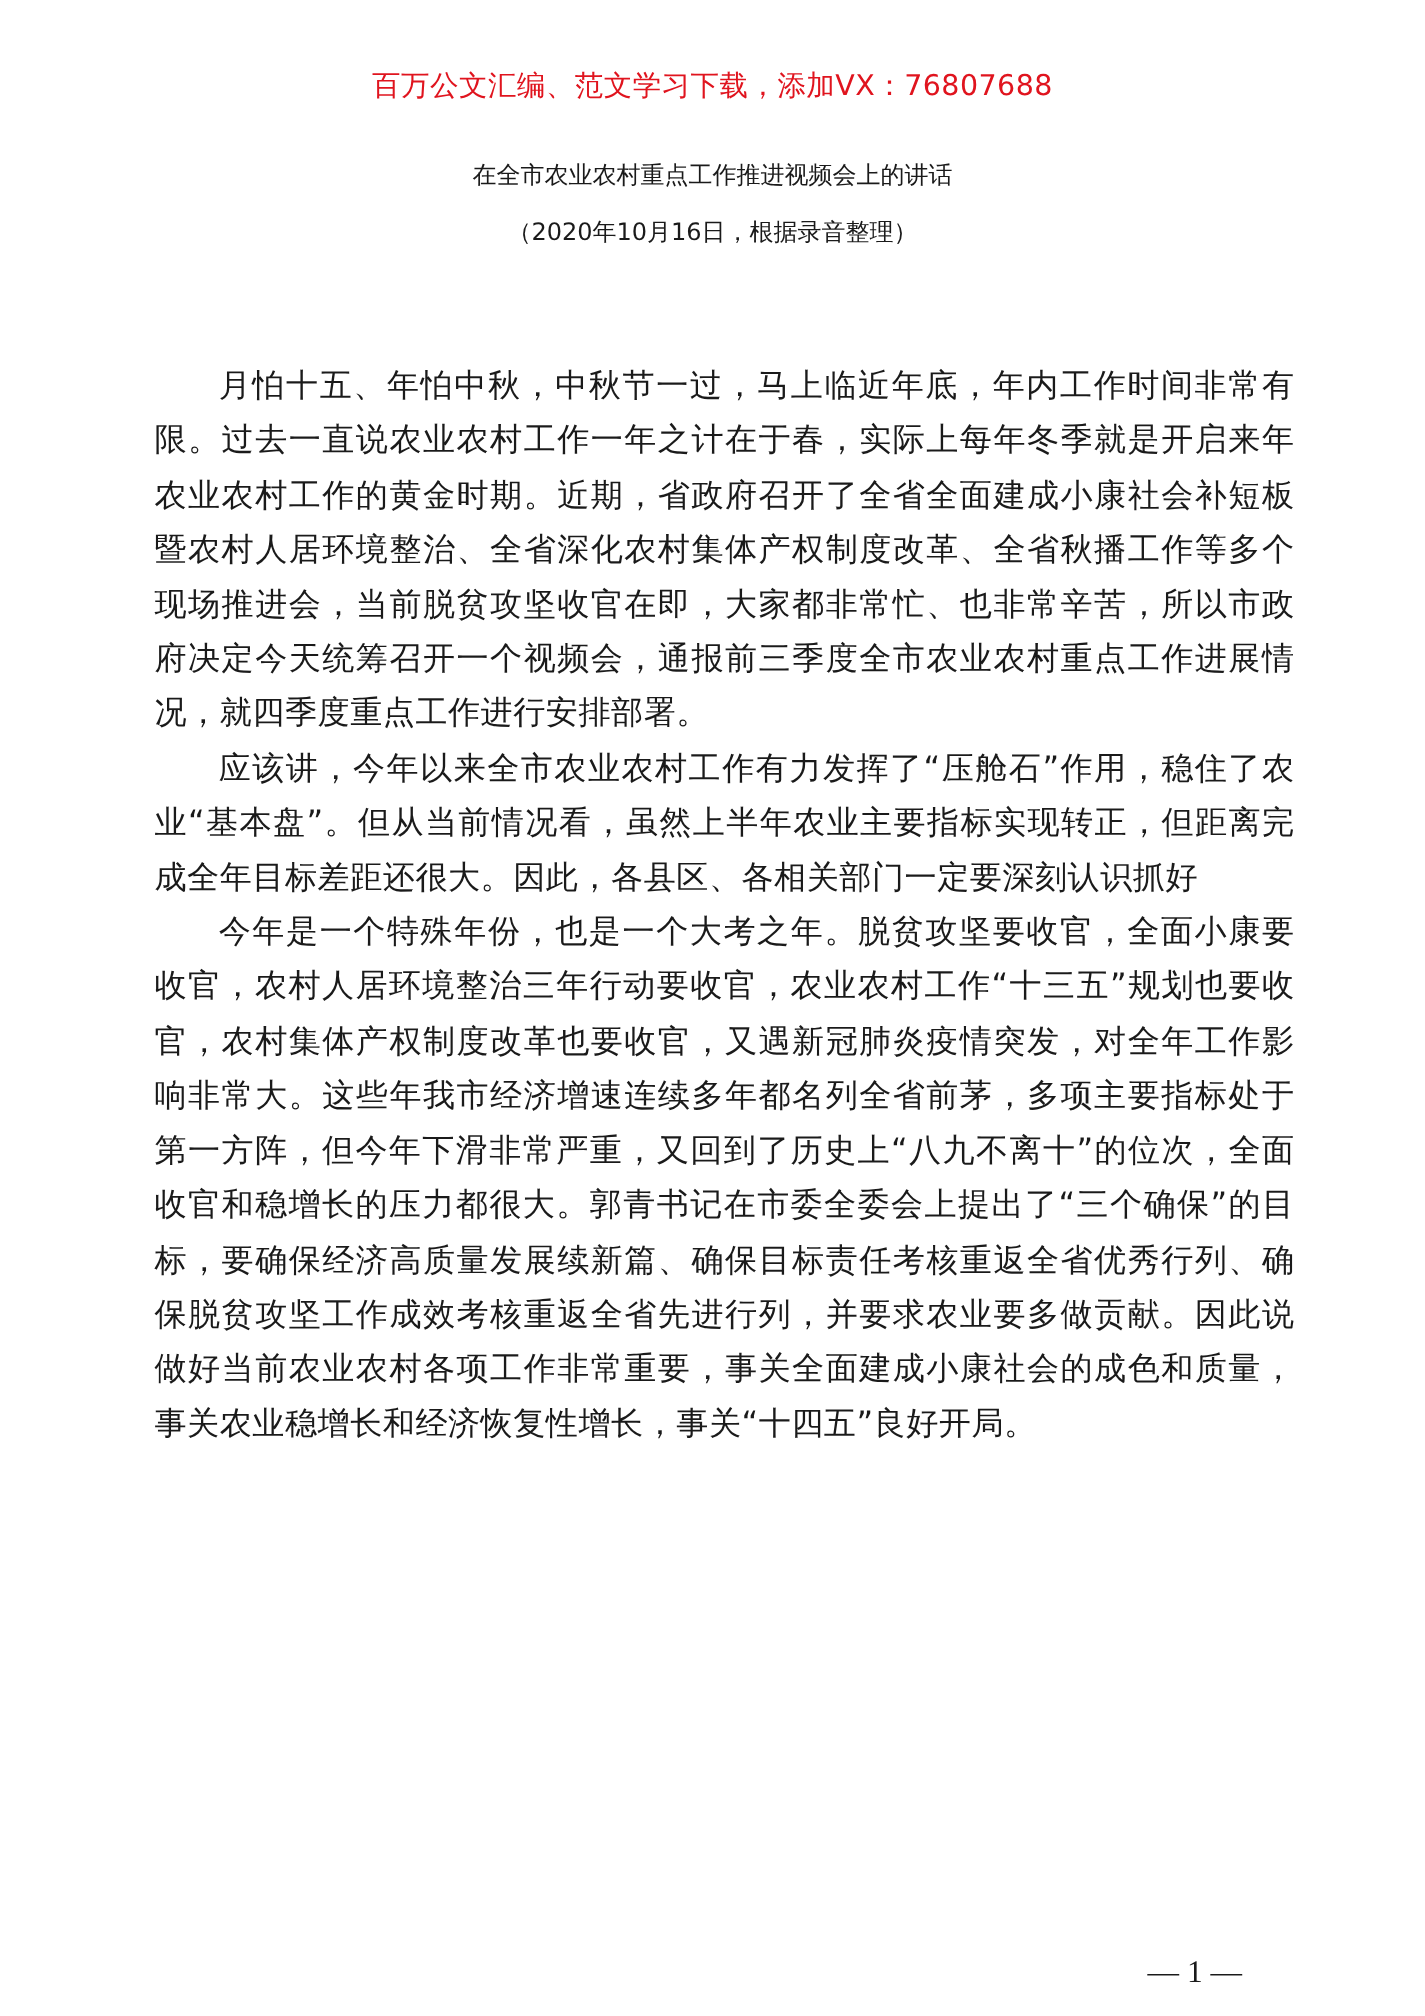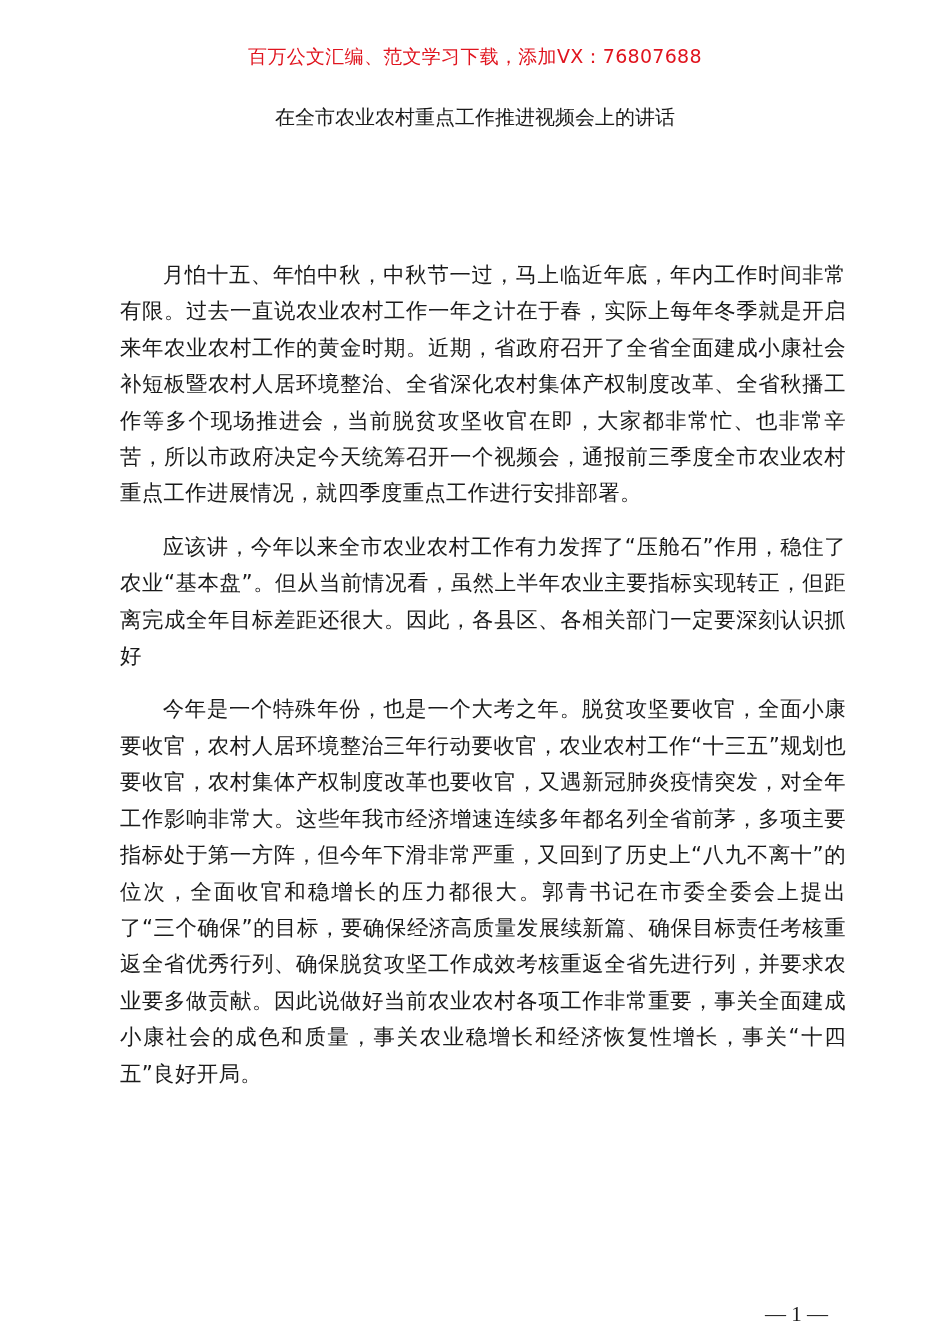--- a/index.html
+++ b/index.html
@@ -7,43 +7,44 @@
       width: 950px; height: 1344px; position: relative; overflow: hidden;
       font-family: "DejaVu Sans", "Liberation Sans", sans-serif;
       color: #1a1a1a;
     }
     .header-banner {
       position: absolute; top: 44px; left: 0; width: 950px;
       text-align: center; font-size: 19px; color: #e0141e; letter-spacing: 0.3px;
     }
     .title-block {
       position: absolute; top: 98px; left: 0; width: 950px; text-align: center;
-      font-size: 20px; line-height: 38px; color: #1a1a1a;
+      font-size: 16px; line-height: 38px; color: #1a1a1a;
     }
     .title-block div { white-space: pre; }
     .body-text {
       position: absolute; top: 240px; left: 103px; width: 760px;
       font-size: 21.4px; line-height: 36.4px; letter-spacing: 0.35px;
       text-align: justify;
     }
-    .body-text p { margin: 17px; text-indent: 2em; }
+    .body-text p { margin: 0; text-indent: 2em; }
     .body-text p.heading { text-indent: 2em; }
     .page-number {
       position: absolute; top: 1302px; left: 765px;
       font-family: "Liberation Serif", "DejaVu Serif", serif;
       font-size: 21px; color: #1a1a1a; white-space: pre;
     }
   </style>
 </head>
 <body>
 
 <div class="header-banner">百万公文汇编、范文学习下载，添加VX：76807688</div>
 
 <div class="title-block">
   <div>在全市农业农村重点工作推进视频会上的讲话</div>
+  <div>（2020年10月16日，根据录音整理）</div>
 </div>
 
 <div class="body-text">
   <p>月怕十五、年怕中秋，中秋节一过，马上临近年底，年内工作时间非常有限。过去一直说农业农村工作一年之计在于春，实际上每年冬季就是开启来年农业农村工作的黄金时期。近期，省政府召开了全省全面建成小康社会补短板暨农村人居环境整治、全省深化农村集体产权制度改革、全省秋播工作等多个现场推进会，当前脱贫攻坚收官在即，大家都非常忙、也非常辛苦，所以市政府决定今天统筹召开一个视频会，通报前三季度全市农业农村重点工作进展情况，就四季度重点工作进行安排部署。</p>
   <p>应该讲，今年以来全市农业农村工作有力发挥了“压舱石”作用，稳住了农业“基本盘”。但从当前情况看，虽然上半年农业主要指标实现转正，但距离完成全年目标差距还很大。因此，各县区、各相关部门一定要深刻认识抓好</p>
   <p>今年是一个特殊年份，也是一个大考之年。脱贫攻坚要收官，全面小康要收官，农村人居环境整治三年行动要收官，农业农村工作“十三五”规划也要收官，农村集体产权制度改革也要收官，又遇新冠肺炎疫情突发，对全年工作影响非常大。这些年我市经济增速连续多年都名列全省前茅，多项主要指标处于第一方阵，但今年下滑非常严重，又回到了历史上“八九不离十”的位次，全面收官和稳增长的压力都很大。郭青书记在市委全委会上提出了“三个确保”的目标，要确保经济高质量发展续新篇、确保目标责任考核重返全省优秀行列、确保脱贫攻坚工作成效考核重返全省先进行列，并要求农业要多做贡献。因此说做好当前农业农村各项工作非常重要，事关全面建成小康社会的成色和质量，事关农业稳增长和经济恢复性增长，事关“十四五”良好开局。</p>
 </div>
 
 <div class="page-number">— 1 —</div>
 

